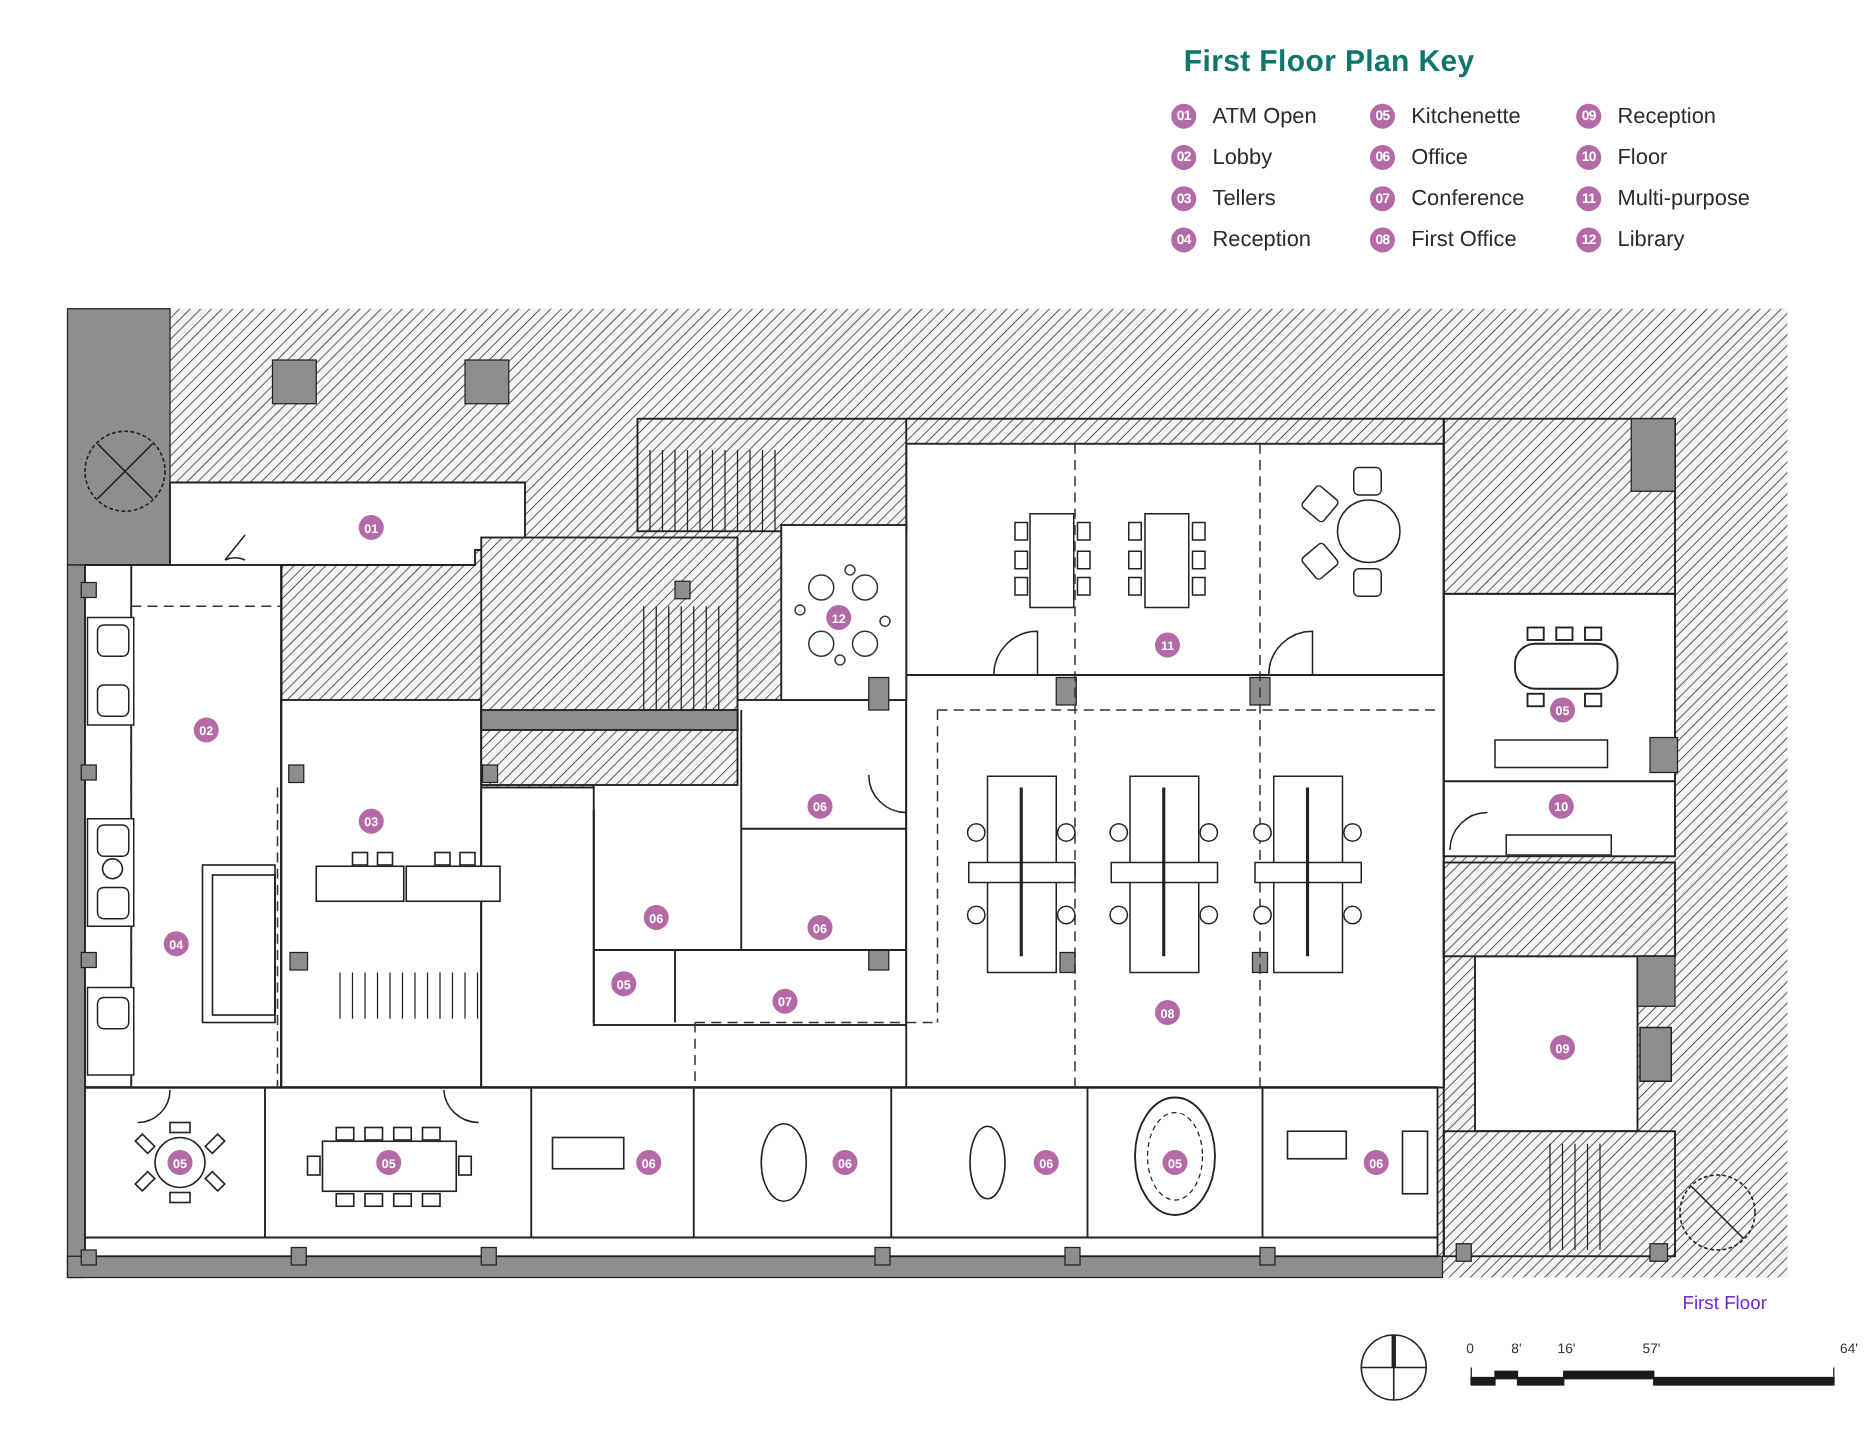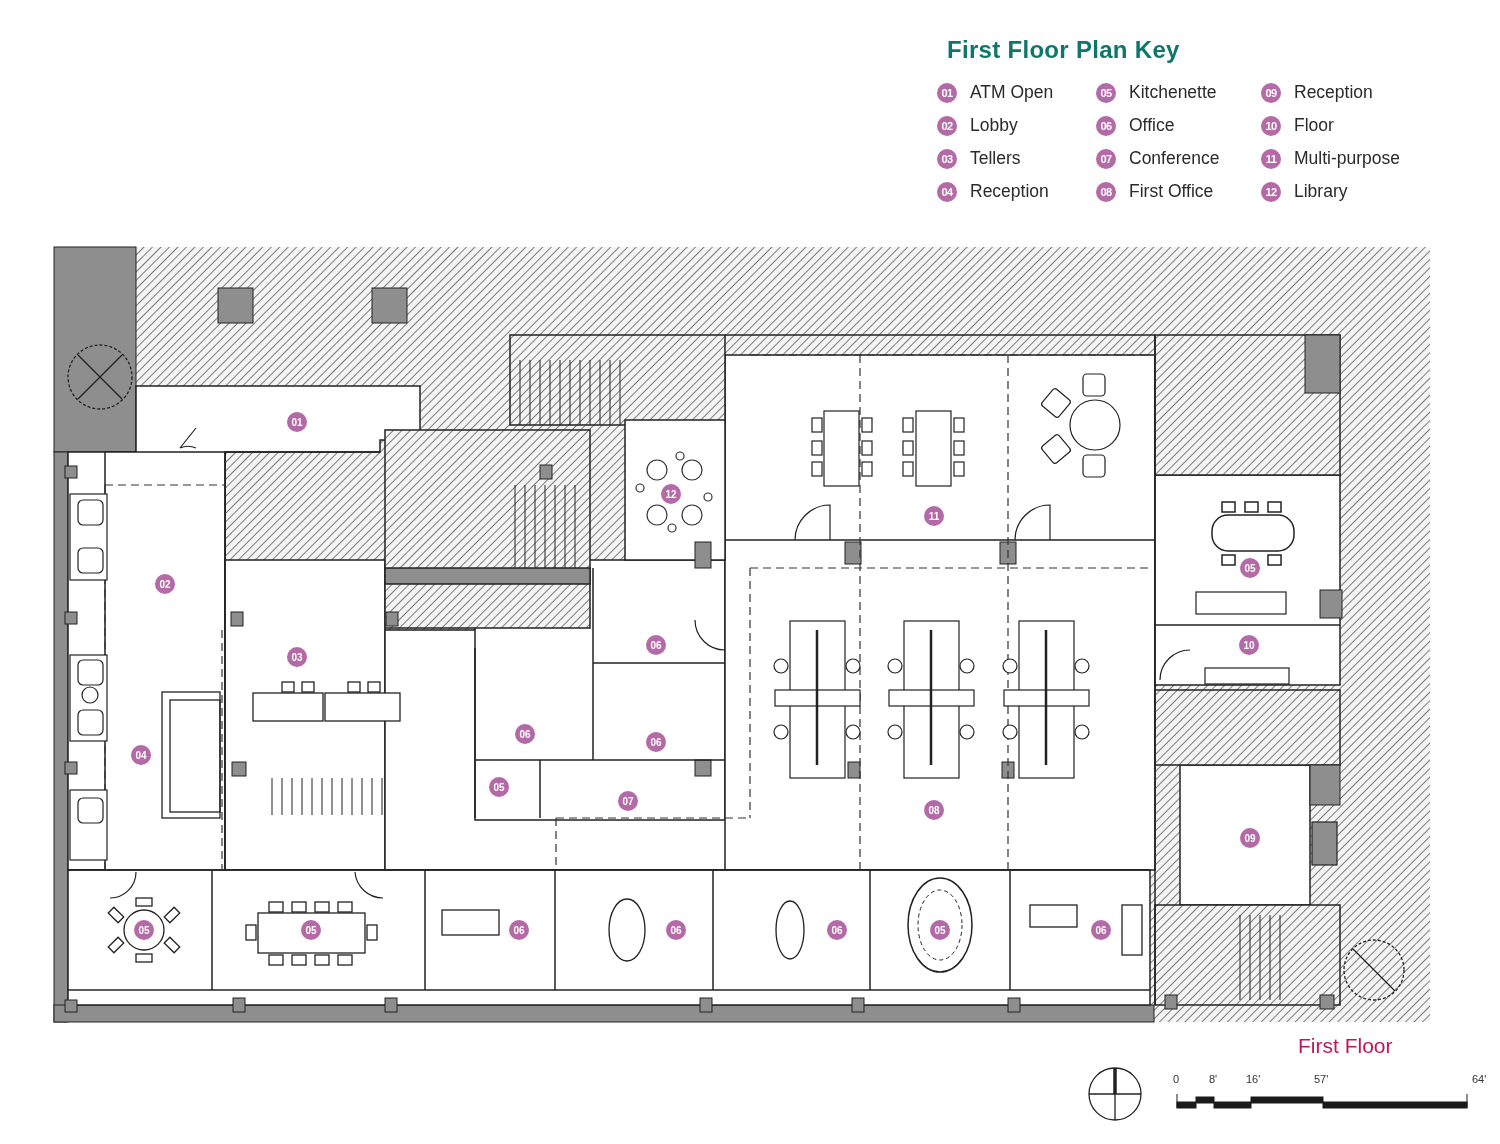--- a/index.html
+++ b/index.html
@@ -3,21 +3,21 @@
 <meta charset="utf-8">
 <style>
   html, body { margin:0; padding:0; background:#ffffff; }
   body { width:1500px; height:1144px; position:relative; overflow:hidden; font-family:"Liberation Sans", sans-serif; }
   .key { position:absolute; left:946px; top:36px; width:500px; }
   .key-title { font-weight:bold; font-size:24px; color:#0f766e; letter-spacing:0.3px; margin:0 0 18px 1px; }
   .key-grid { position:relative; height:140px; }
   .key-item { position:absolute; display:flex; align-items:center; font-size:17.5px; color:#2a2a2a; }
   .badge { display:inline-flex; align-items:center; justify-content:center; width:20px; height:20px; border-radius:50%; background:#b46aa6; color:#fff; font-size:11px; font-weight:bold; margin-right:13px; letter-spacing:-0.5px; }
   .plan { position:absolute; left:0; top:0; }
-  .caption { position:absolute; left:1298px; top:1034px; font-size:21px; color:#be185d; }
+  .caption { position:absolute; left:1346px; top:1034px; font-size:15px; color:#6d28d9; }
   .scale-label { position:absolute; font-size:11px; color:#333; top:1073px; }
 </style>
 </head>
 <body>
 
 <div class="key">
   <div class="key-title">First Floor Plan Key</div>
   <div class="key-grid">
     <div class="key-item" style="left:-9px;top:0px">
         <span class="badge">01</span>

